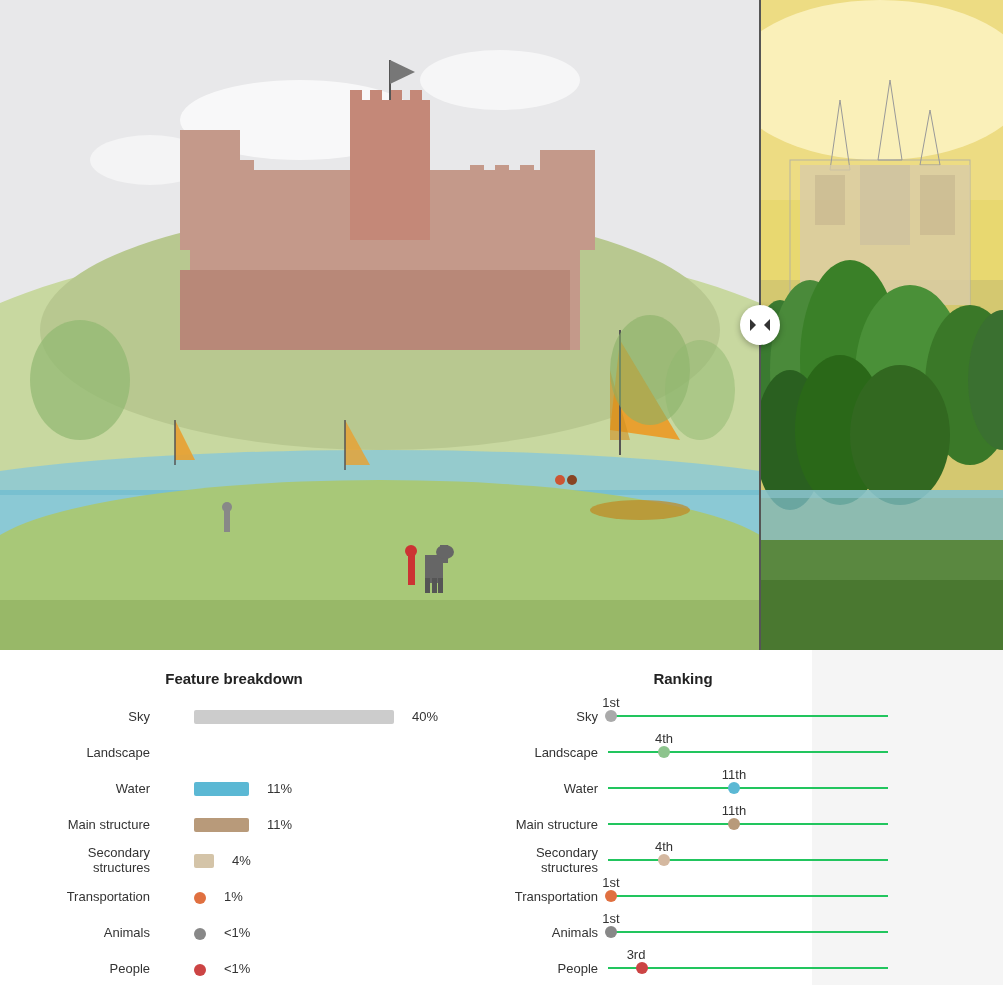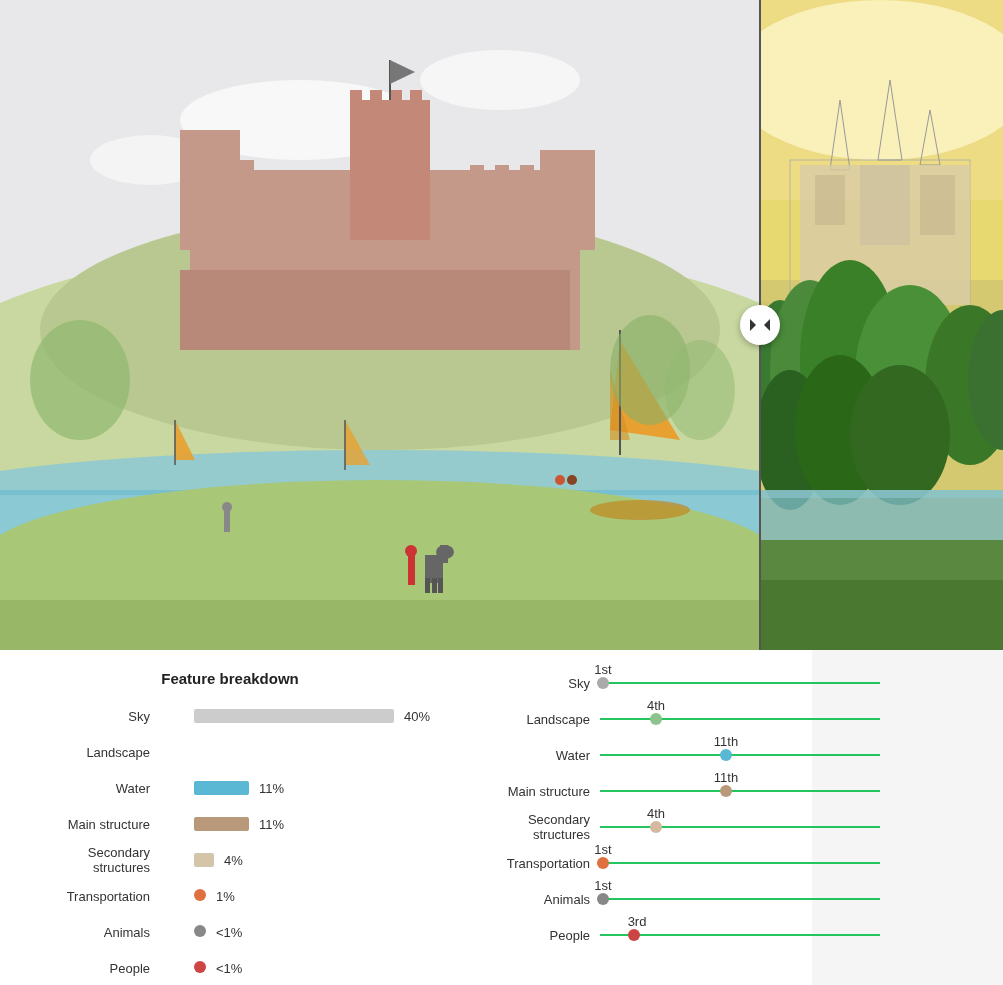--- a/index.html
+++ b/index.html
@@ -107,22 +107,22 @@
       text-align: right;
       font-size: 13px;
       color: #333;
       padding-right: 10px;
       flex-shrink: 0;
     }
 
     .bar-container {
       flex: 1;
       display: flex;
-      align-items: flex-start;
-      gap: 10px;
+      align-items: flex-end;
+      gap: 18px;
       padding-left: 34px;
     }
 
     .bar {
       height: 14px;
       border-radius: 2px;
     }
 
     .bar-pct {
       font-size: 13px;
@@ -371,20 +371,21 @@
       <span class="feature-label">People</span>
       <div class="bar-container">
         <span class="dot-indicator" style="background:#cc4444"></span>
         <span class="bar-pct">&lt;1%</span>
       </div>
     </div>
       </div>
   </div>
 
   <div class="ranking-section">
+    <div class="section-title">Ranking</div>
     <div id="ranking-rows">
         <div class="ranking-row">
     <span class="ranking-label">Sky</span>
     <div class="ranking-bar-container" style="width:280px; flex: none;">
       <div class="ranking-dot" style="background:#aaaaaa; left:2.8000000000000003px; top: -5px;"></div>
       <span class="ranking-label-value" style="left:2.8000000000000003px">1st</span>
     </div>
   </div>
         <div class="ranking-row">
     <span class="ranking-label">Landscape</span>
@@ -425,18 +426,18 @@
     <span class="ranking-label">Animals</span>
     <div class="ranking-bar-container" style="width:280px; flex: none;">
       <div class="ranking-dot" style="background:#888888; left:2.8000000000000003px; top: -5px;"></div>
       <span class="ranking-label-value" style="left:2.8000000000000003px">1st</span>
     </div>
   </div>
         <div class="ranking-row">
     <span class="ranking-label">People</span>
     <div class="ranking-bar-container" style="width:280px; flex: none;">
       <div class="ranking-dot" style="background:#cc4444; left:33.6px; top: -5px;"></div>
-      <span class="ranking-label-value" style="left:37px">3rd</span>
+      <span class="ranking-label-value" style="left:28px">3rd</span>
     </div>
   </div>
       </div>
   </div>
 </div>
 
 </body></html>

